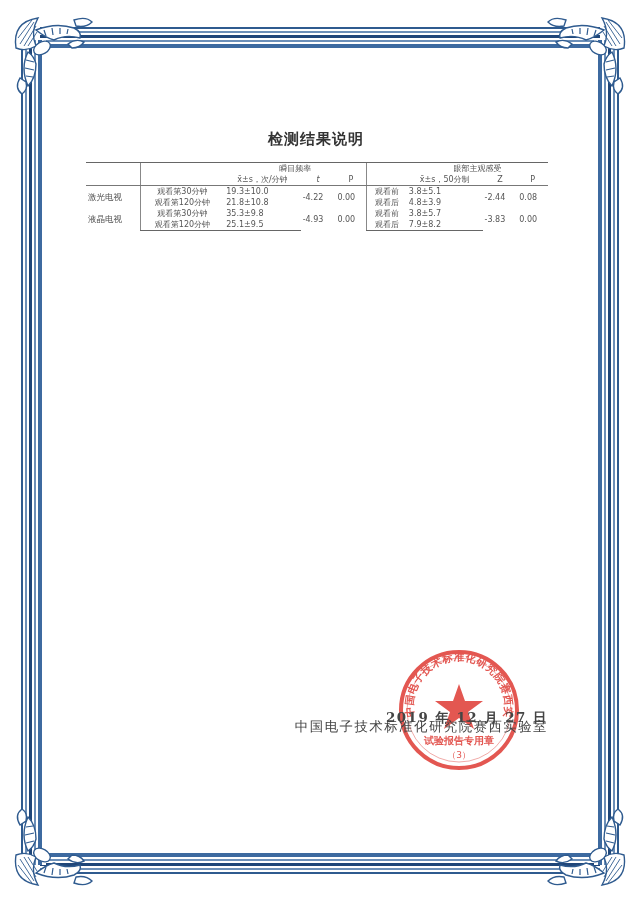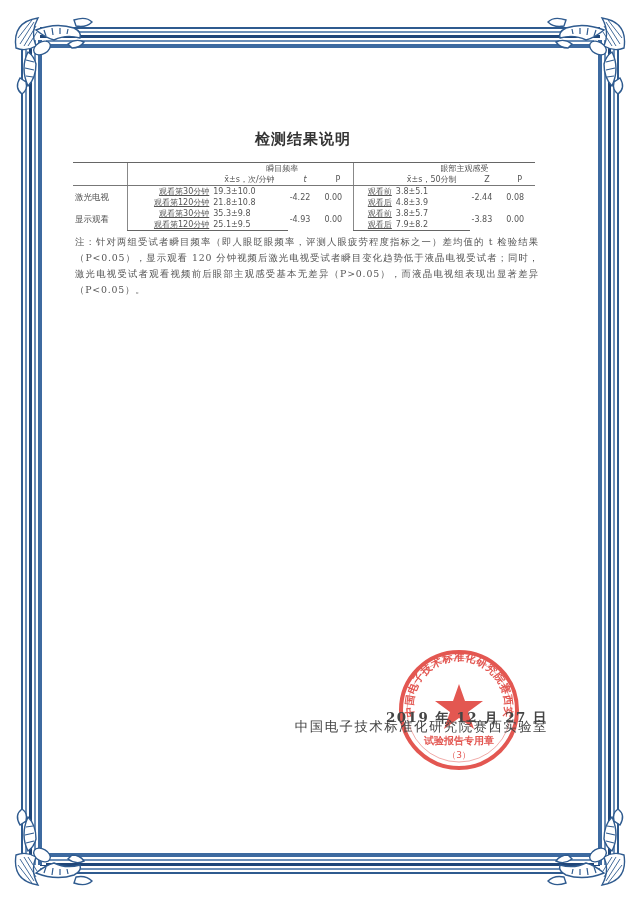--- a/index.html
+++ b/index.html
@@ -74,34 +74,34 @@
         #ffffff 24px, #ffffff 28px);
   }
   .corner { position:absolute; width:90px; height:90px; }
   .corner svg { width:100%; height:100%; display:block; }
   .corner-tl { left:6px; top:8px; }
   .corner-tr { right:6px; top:8px; transform:scaleX(-1); }
   .corner-bl { left:6px; bottom:10px; transform:scaleY(-1); }
   .corner-br { right:6px; bottom:10px; transform:scale(-1,-1); }
 
   
-  .content { position:absolute; left:67px; top:126px; width:472px; }
+  .content { position:absolute; left:80px; top:126px; width:472px; }
   .title { text-align:center; font-family:"DejaVu Sans","Liberation Sans",sans-serif; font-size:15px; letter-spacing:1px; color:#333; margin:0 0 10px 0; height:26px; line-height:26px; }
   .para { font-size:13.4px; line-height:29.5px; letter-spacing:1.6px; margin:0; text-indent:2em; color:#444; text-align:justify; }
   .para + .para { margin-top:3px; }
 
   
   .table-wrap { margin:8px 4px 0 6px; }
   table.data { width:100%; border-collapse:collapse; font-family:"DejaVu Sans","Liberation Sans",sans-serif; font-size:8px; color:#555; }
   table.data td, table.data th { padding:0 2px; height:11px; line-height:11px; font-weight:normal; white-space:nowrap; }
   table.data thead tr:first-child th { border-top:1.5px solid #666; }
   table.data thead tr:last-child th { border-bottom:1px solid #777; }
   table.data tbody tr:last-child td { border-bottom:1.5px solid #666; }
   table.data .vsep { border-left:1px solid #888; }
-  table.data .left { text-align:right;text-decoration:underline; }
+  table.data .left { text-align:center; }
   table.data .group { font-size:8.5px; }
 
   .note { font-size:9.4px; line-height:16px; letter-spacing:0.8px; color:#555; margin:3px 0 6px 8px; text-align:justify; }
   .sig-org { position:absolute; top:718px; right:92px; font-size:13.4px; letter-spacing:1.5px; color:#444; white-space:nowrap; }
   .sig-date { position:absolute; top:709px; right:92px; font-size:13.4px; letter-spacing:1.5px; color:#444; white-space:nowrap;font-weight:bold; }
   .seal { position:absolute; left:397px; top:648px; width:124px; height:124px; opacity:0.9; }
   .seal svg { width:100%; height:100%; }
 </style>
 </head>
 <body>
@@ -216,41 +216,40 @@
           <td rowspan="2">0.08</td>
         </tr>
         <tr>
           <td class="left vsep">观看第120分钟</td>
           <td>21.8±10.8</td>
           <td class="left vsep">观看后</td>
           <td>4.8±3.9</td>
         </tr>
 
         <tr>
-          <td rowspan="2" class="group">显示观看</td>
+          <td rowspan="2" class="group">液晶电视</td>
           <td class="left vsep">观看第30分钟</td>
           <td>35.3±9.8</td>
           <td rowspan="2">-4.93</td>
           <td rowspan="2">0.00</td>
           <td class="left vsep">观看前</td>
           <td>3.8±5.7</td>
           <td rowspan="2">-3.83</td>
           <td rowspan="2">0.00</td>
         </tr>
         <tr>
           <td class="left vsep">观看第120分钟</td>
           <td>25.1±9.5</td>
           <td class="left vsep">观看后</td>
           <td>7.9±8.2</td>
         </tr>
       </tbody>
     </table>
   </div>
 
-  <p class="note">注：针对两组受试者瞬目频率（即人眼眨眼频率，评测人眼疲劳程度指标之一）差均值的 t 检验结果（P&lt;0.05），显示观看 120 分钟视频后激光电视受试者瞬目变化趋势低于液晶电视受试者；同时，激光电视受试者观看视频前后眼部主观感受基本无差异（P&gt;0.05），而液晶电视组表现出显著差异（P&lt;0.05）。</p>
 
 </div>
 
 <div class="seal">
   <svg viewBox="0 0 124 124">
     <circle cx="62" cy="62" r="58" fill="none" stroke="#e0453f" stroke-width="4"></circle>
     <circle cx="62" cy="62" r="52" fill="none" stroke="#e0453f" stroke-width="1" opacity="0.5"></circle>
     <defs>
       <path id="sealArc" d="M 18 72 A 46 46 0 1 1 106 72"></path>
     </defs>

